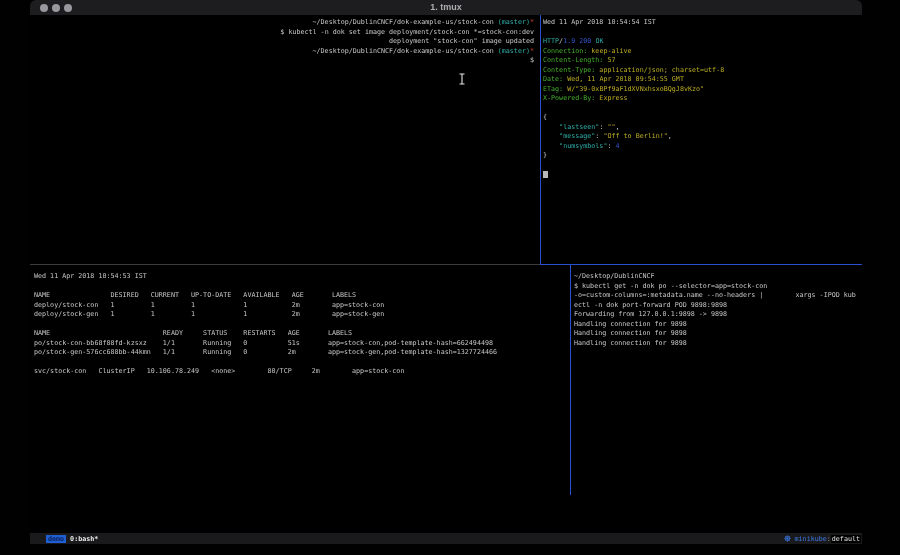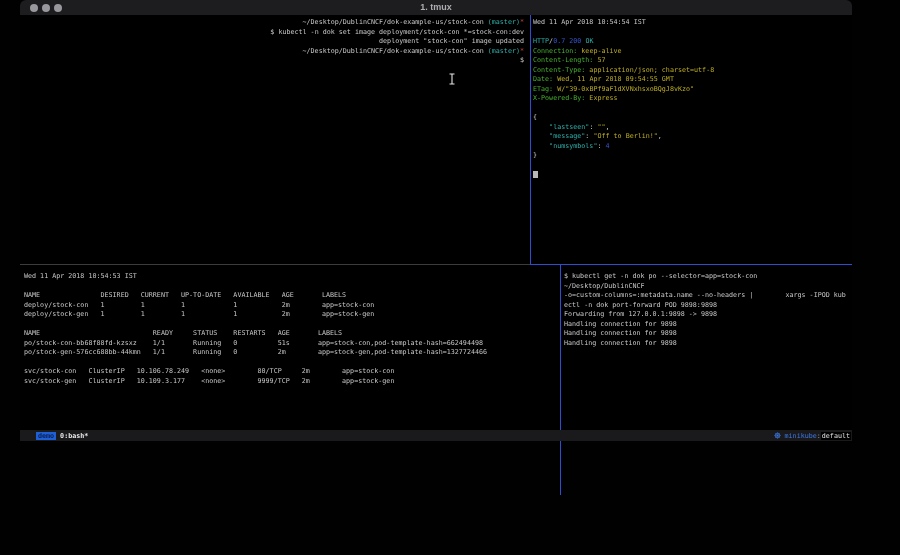--- a/index.html
+++ b/index.html
@@ -1,18 +1,18 @@
 <!DOCTYPE html>
 <html><head>
 <meta charset="utf-8">
 <style>
   html,body{margin:0;padding:0;background:#000;}
   #screen{position:relative;width:900px;height:555px;background:#010101;overflow:hidden;
           font-family:"DejaVu Sans Mono","Liberation Mono",monospace;}
-  .window{position:absolute;left:20px;top:0;width:832px;height:441px;}
+  .window{position:absolute;left:30px;top:0;width:832px;height:544px;}
   .titlebar{position:absolute;left:0;top:0;right:0;height:15px;background:#1d1d20;
             border-radius:6px 6px 0 0;}
   .lights{position:absolute;left:10px;top:3.5px;display:flex;gap:4px;}
   .light{width:8px;height:8px;border-radius:50%;background:#98989d;}
   .wtitle{position:absolute;left:0;right:0;top:2px;text-align:center;
           font-family:"Liberation Sans",sans-serif;font-size:9px;font-weight:bold;color:#aeaeb2;}
   .term{position:absolute;left:0;top:15px;right:0;bottom:11px;background:#000;
         font-size:6.7px;color:#c8c8c8;}
   .pane{position:absolute;}
   .tline{height:9.5px;line-height:9.5px;white-space:pre;}
@@ -64,21 +64,21 @@
       <div id="pane-top-left" class="pane">
           <div class="tline"><span class="fg">~/Desktop/DublinCNCF/dok-example-us/stock-con</span><span class="cyan"> (master)</span><span class="red">*</span></div>
           <div class="tline"><span class="fg">$ kubectl -n dok set image deployment/stock-con *=stock-con:dev</span></div>
           <div class="tline"><span class="fg">deployment "stock-con" image updated</span></div>
           <div class="tline"><span class="fg">~/Desktop/DublinCNCF/dok-example-us/stock-con</span><span class="cyan"> (master)</span><span class="red">*</span></div>
           <div class="tline"><span class="fg">$</span></div>
         </div>
       <div id="pane-top-right" class="pane">
           <div class="tline"><span class="fg">Wed 11 Apr 2018 10:54:54 IST</span></div>
           <div class="tline"></div>
-          <div class="tline"><span class="cyan">HTTP</span><span class="fg">/</span><span class="blue">0.7</span><span class="fg"> </span><span class="blue">200</span><span class="fg"> </span><span class="cyan">OK</span></div>
+          <div class="tline"><span class="cyan">HTTP</span><span class="fg">/</span><span class="blue">1.9</span><span class="fg"> </span><span class="blue">200</span><span class="fg"> </span><span class="cyan">OK</span></div>
           <div class="tline"><span class="green">Connection:</span><span class="yellow"> keep-alive</span></div>
           <div class="tline"><span class="green">Content-Length:</span><span class="yellow"> 57</span></div>
           <div class="tline"><span class="green">Content-Type:</span><span class="yellow"> application/json; charset=utf-8</span></div>
           <div class="tline"><span class="green">Date:</span><span class="yellow"> Wed, 11 Apr 2018 09:54:55 GMT</span></div>
           <div class="tline"><span class="green">ETag:</span><span class="yellow"> W/"39-0xBPf9aF1dXVNxhsxoBQgJ8vKzo"</span></div>
           <div class="tline"><span class="green">X-Powered-By:</span><span class="yellow"> Express</span></div>
           <div class="tline"></div>
           <div class="tline"><span class="fg">{</span></div>
           <div class="tline"><span class="fg">    </span><span class="cyan">"lastseen"</span><span class="fg">:</span><span class="yellow"> ""</span><span class="fg">,</span></div>
           <div class="tline"><span class="fg">    </span><span class="cyan">"message"</span><span class="fg">:</span><span class="yellow"> "Off to Berlin!"</span><span class="fg">,</span></div>
@@ -92,25 +92,24 @@
           <div class="tline"></div>
           <div class="tline"><span class="fg">NAME               DESIRED   CURRENT   UP-TO-DATE   AVAILABLE   AGE       LABELS</span></div>
           <div class="tline"><span class="fg">deploy/stock-con   1         1         1            1           2m        app=stock-con</span></div>
           <div class="tline"><span class="fg">deploy/stock-gen   1         1         1            1           2m        app=stock-gen</span></div>
           <div class="tline"></div>
           <div class="tline"><span class="fg">NAME                            READY     STATUS    RESTARTS   AGE       LABELS</span></div>
           <div class="tline"><span class="fg">po/stock-con-bb68f88fd-kzsxz    1/1       Running   0          51s       app=stock-con,pod-template-hash=662494498</span></div>
           <div class="tline"><span class="fg">po/stock-gen-576cc688bb-44kmn   1/1       Running   0          2m        app=stock-gen,pod-template-hash=1327724466</span></div>
           <div class="tline"></div>
           <div class="tline"><span class="fg">svc/stock-con   ClusterIP   10.106.78.249   &lt;none&gt;        80/TCP     2m        app=stock-con</span></div>
-          <div class="tline"><span class="fg">svc/stock-gen   ClusterIP   10.109.3.177    &lt;none&gt;        9999/TCP   2m        app=stock-gen</span></div>
         </div>
       <div id="pane-bottom-right" class="pane">
+          <div class="tline"><span class="fg">~/Desktop/DublinCNCF</span></div>
           <div class="tline"><span class="fg">$ kubectl get -n dok po --selector=app=stock-con</span></div>
-          <div class="tline"><span class="fg">~/Desktop/DublinCNCF</span></div>
           <div class="tline"><span class="fg">-o=custom-columns=:metadata.name --no-headers |        xargs -IPOD kub</span></div>
           <div class="tline"><span class="fg">ectl -n dok port-forward POD 9898:9898</span></div>
           <div class="tline"><span class="fg">Forwarding from 127.0.0.1:9898 -&gt; 9898</span></div>
           <div class="tline"><span class="fg">Handling connection for 9898</span></div>
           <div class="tline"><span class="fg">Handling connection for 9898</span></div>
           <div class="tline"><span class="fg">Handling connection for 9898</span></div>
         </div>
 
       <div id="vdiv-top" class="vdiv"></div>
       <div id="hdiv-left" class="hdiv"></div>

